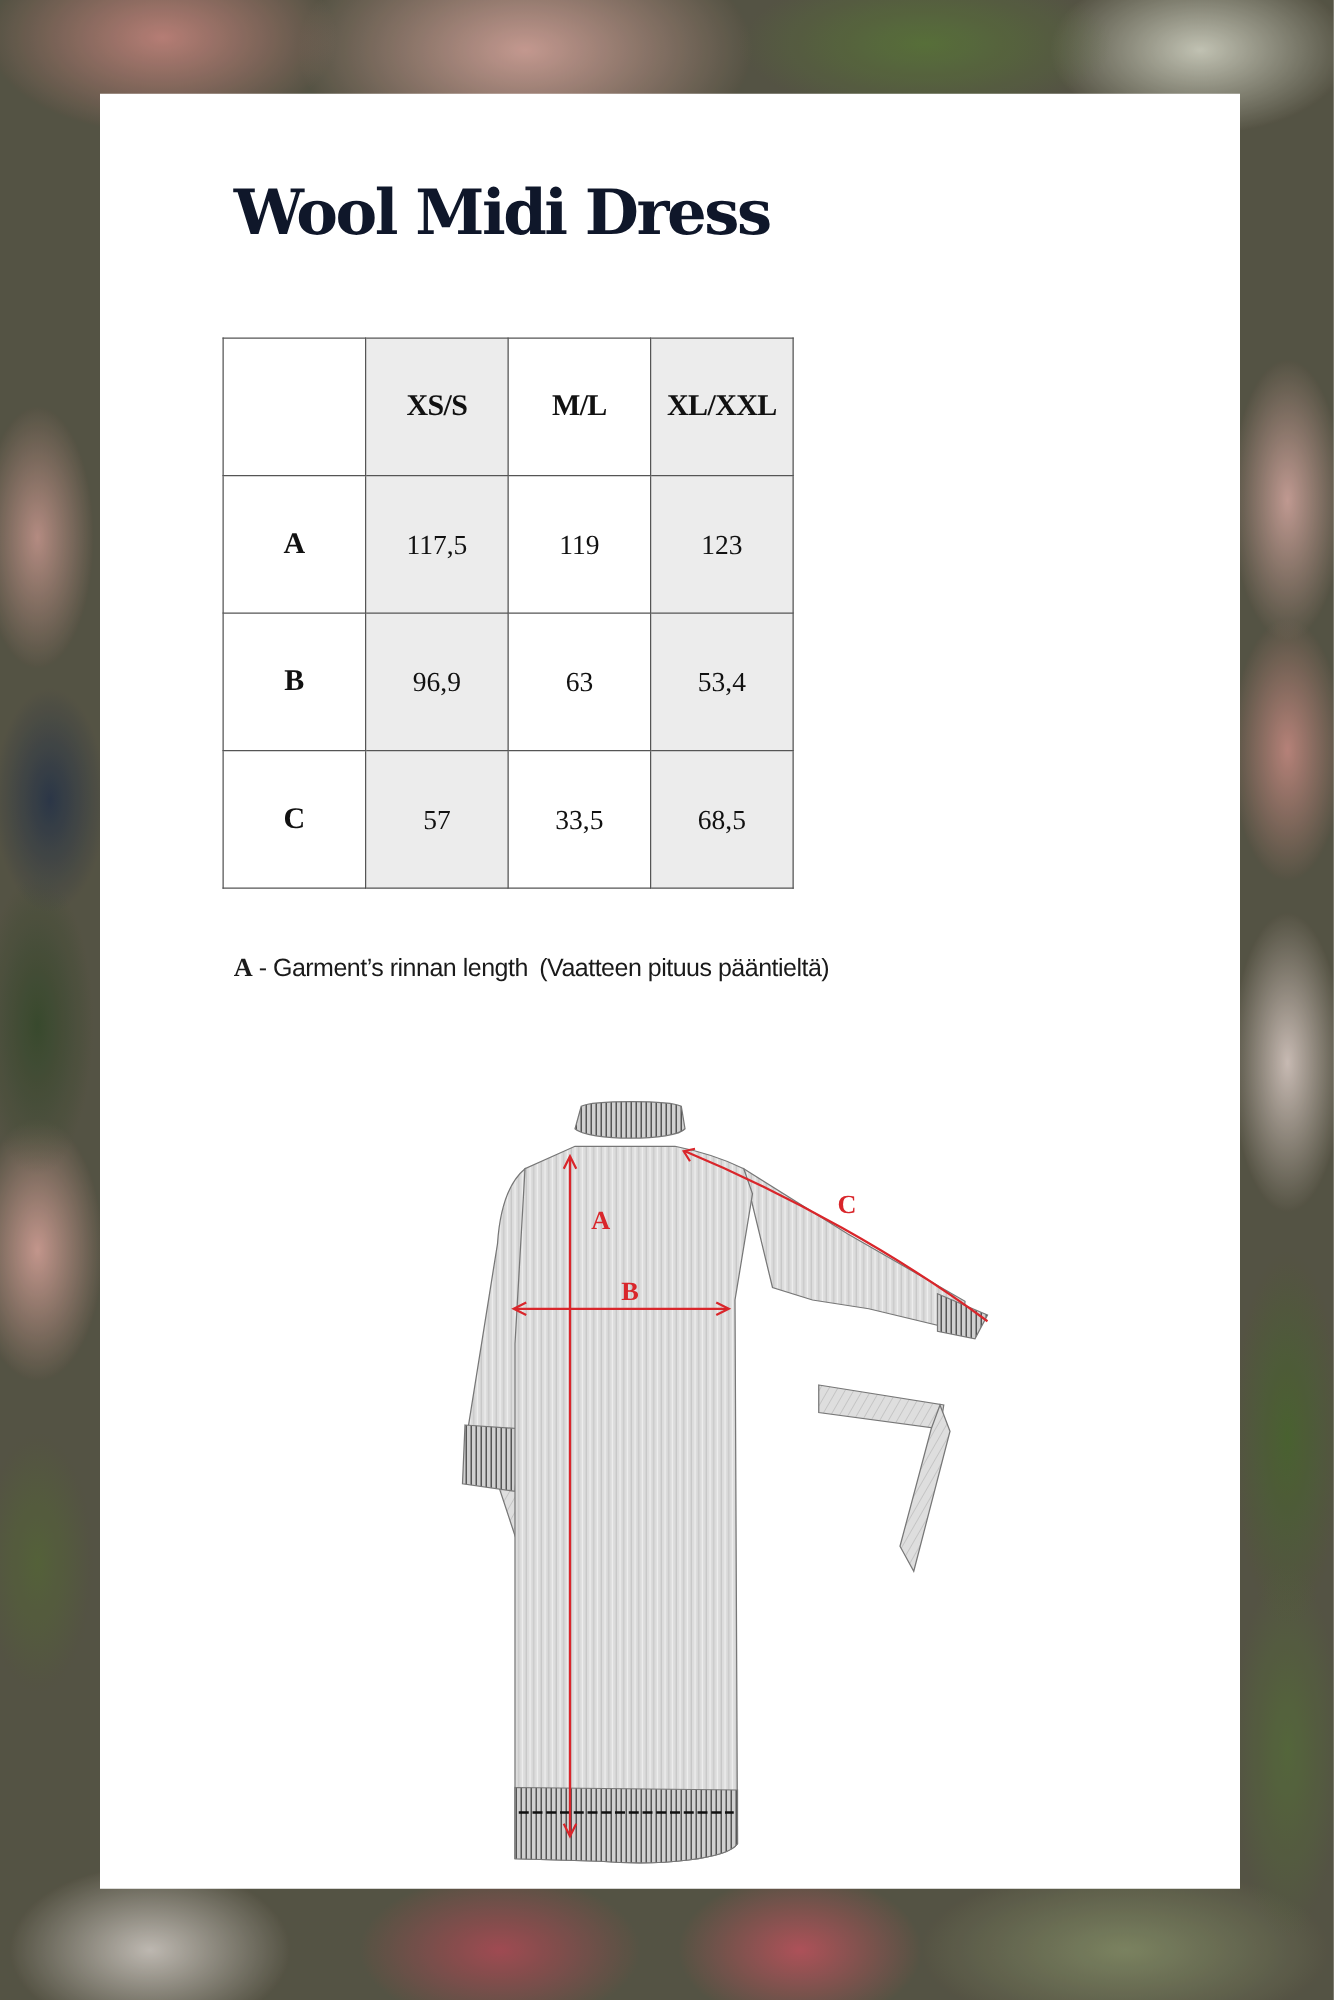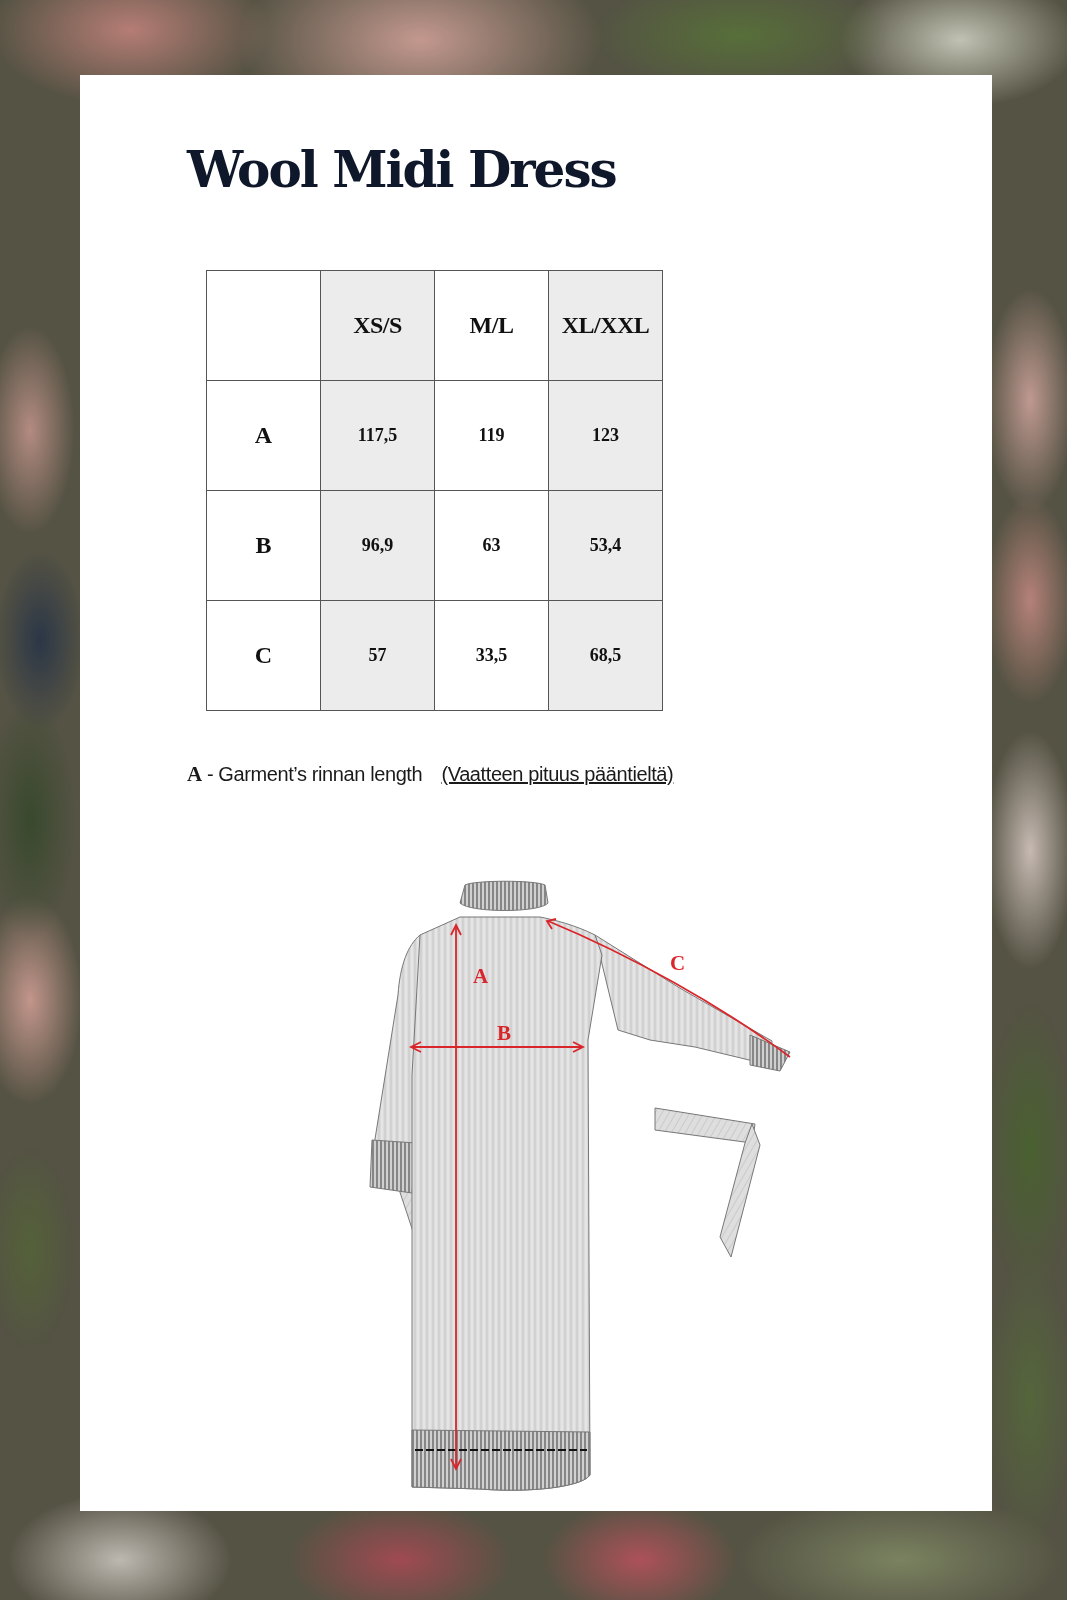--- a/index.html
+++ b/index.html
@@ -45,50 +45,48 @@
     font-weight: bold;
     font-size: 50px;
     letter-spacing: -2px;
     color: #0f172a;
     line-height: 1;
   }
   table.size-table {
     position: absolute;
     left: 98px; top: 195px;
     border-collapse: collapse;
-    margin-left: 28px;
   }
   table.size-table td, table.size-table th {
     width: 114px; height: 110px;
     border: 1.5px solid #555;
     text-align: center;
     vertical-align: middle;
     font-family: "Liberation Serif", serif;
-    font-size: 18px;
+    font-size: 22px;
     color: #111;
-    font-weight: bold;
   }
   table.size-table th { font-weight: bold; font-size: 24px; letter-spacing: -0.5px; }
   table.size-table td.row-label { font-weight: bold; font-size: 24px; }
   .shade { background: #ececec; }
   .legend {
     position: absolute;
     left: 107px; top: 683px;
     font-family: "Liberation Sans", sans-serif;
     font-size: 20px;
     color: #1a1a1a;
     line-height: 33px;
     letter-spacing: -0.4px;
   }
   .legend .key {
     font-family: "Liberation Serif", serif;
     font-weight: bold;
     font-size: 21px;
   }
-  .legend .fi { margin-left: 14px; text-decoration: underline; }
+  .legend .fi { margin-left: 4px; }
   .diagram {
     position: absolute;
     left: 220px; top: 800px;
     width: 500px; height: 700px;
   }
 </style>
 </head>
 <body>
 
 <div class="bg-overlay"></div>

